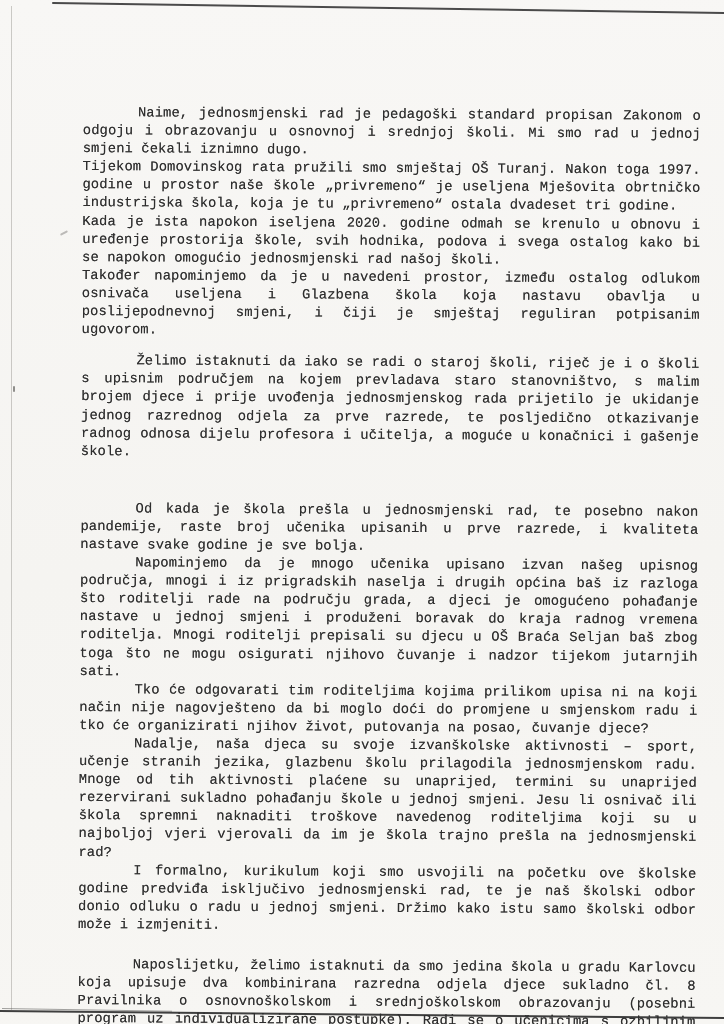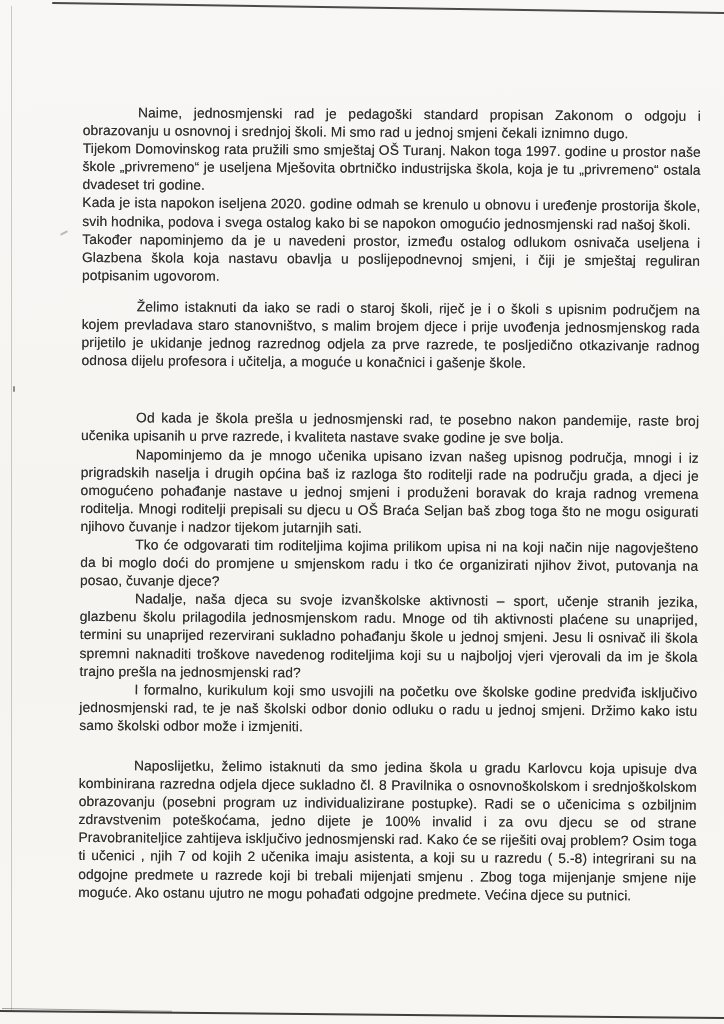--- a/index.html
+++ b/index.html
@@ -10,20 +10,21 @@
     overflow: hidden;
     background: #e9e8e5;
     font-family: "Liberation Sans", sans-serif;
   }
   .paper {
     position: relative;
     width: 724px;
     height: 1024px;
     background: linear-gradient(178deg, #f8f7f5 0%, #f5f4f1 55%, #f7f6f3 100%);
     overflow: hidden;
+    font-family: Liberation Mono, monospace;
   }
   
   .edge-top {
     position: absolute;
     left: 52px; top: 2px;
     width: 680px; height: 2px;
     background: #4a4a4a;
     transform: rotate(0.85deg);
     transform-origin: 0 0;
     border-radius: 1px;

